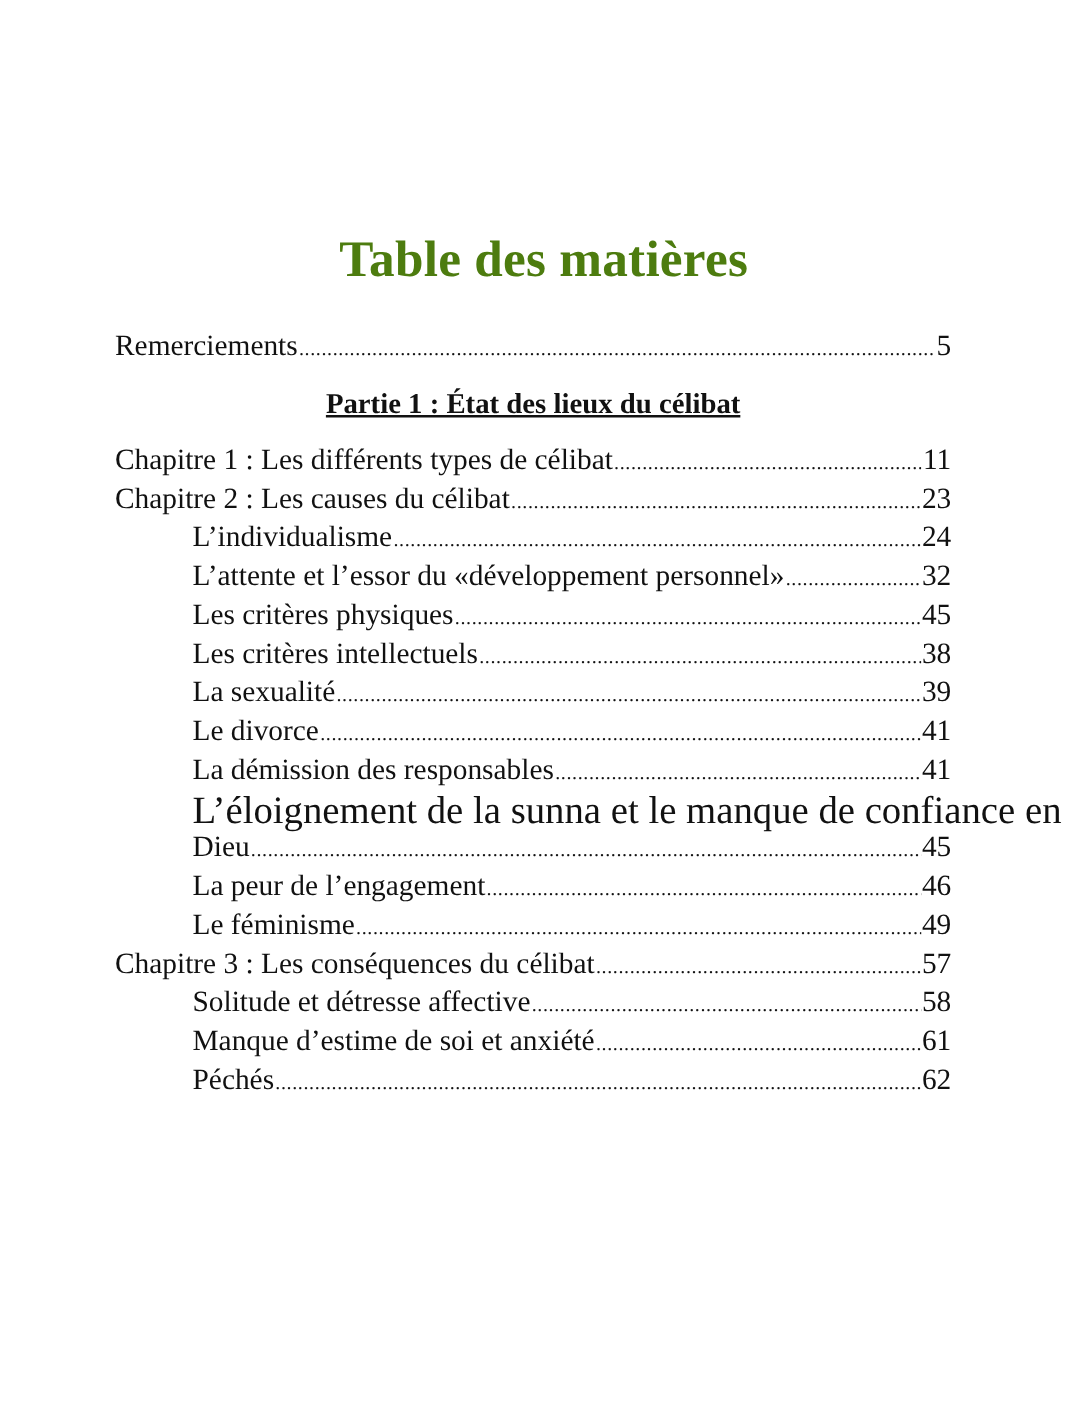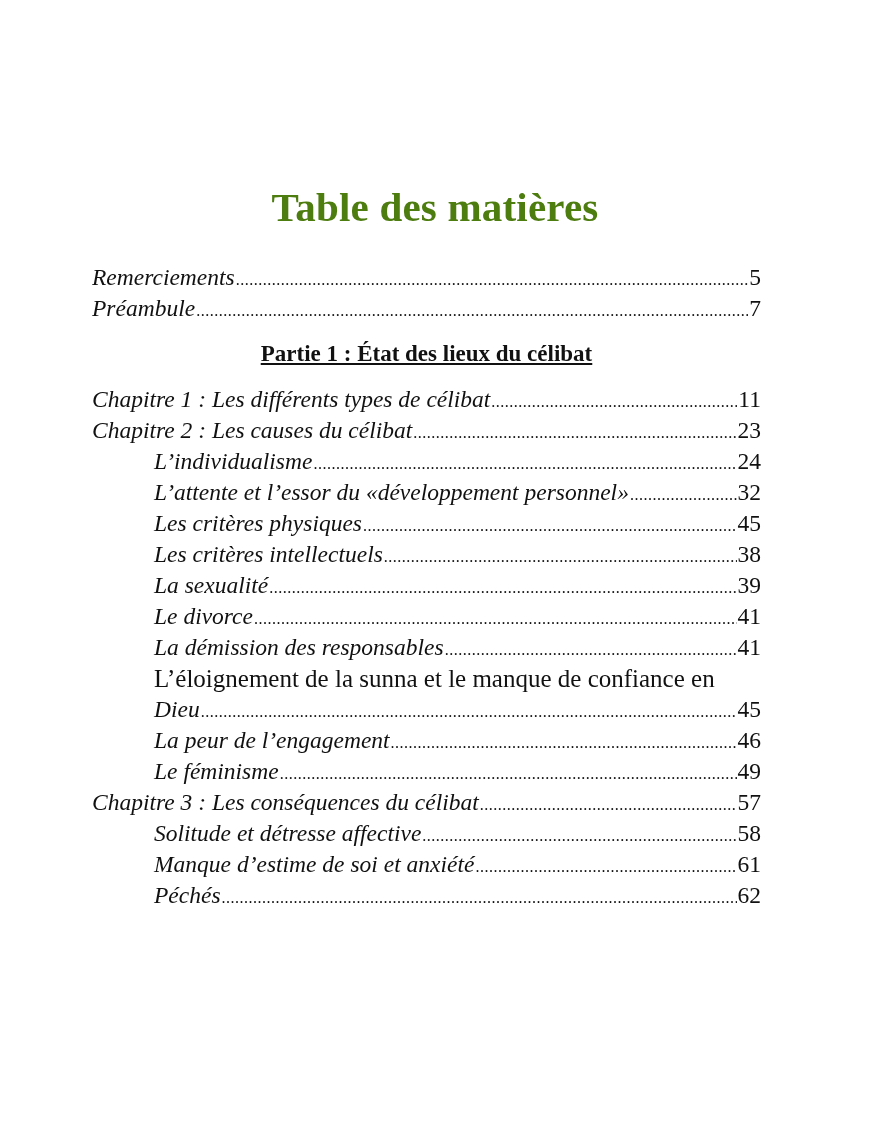--- a/index.html
+++ b/index.html
@@ -39,43 +39,43 @@
       line-height: 31px;
       font-size: 23.5px;
       white-space: nowrap;
       overflow: hidden;
     }
     .toc-entry.indent {
       padding-left: 62px;
     }
     .toc-entry .label {
       flex: 0 0 auto;
-      font-style: italic;
     }
     .toc-entry .leader {
       flex: 1 1 auto;
       overflow: hidden;
       white-space: nowrap;
       font-size: 16px;
       letter-spacing: 0.5px;
       margin: 0 1px;
     }
     .toc-entry .leader::before {
       content: "..................................................................................................................................................................................................................................................................";
     }
     .toc-entry .page {
       flex: 0 0 auto;
       text-align: right;
     }
     .toc-wrap-line {
       height: 31px;
       line-height: 31px;
-      font-size: 25px;
+      font-size: 31px;
       padding-left: 62px;
       white-space: nowrap;
+      text-align: center;
     }
     .part-heading {
       height: 56px;
       line-height: 60px;
       text-align: center;
       font-size: 23px;
       font-weight: bold;
       padding-top: 0px;
       margin-bottom: 4px;
       text-decoration: underline;
@@ -87,25 +87,20 @@
 <h1 class="page-title">Table des matières</h1>
 
 <div class="toc">
 
   <div class="toc-entry">
     <span class="label">Remerciements</span>
     <span class="leader"></span>
     <span class="page">5</span>
   </div>
 
-  <div class="toc-entry">
-    <span class="label">Préambule</span>
-    <span class="leader"></span>
-    <span class="page">7</span>
-  </div>
 
   <div class="part-heading">Partie 1 : État des lieux du célibat</div>
 
   <div class="toc-entry">
     <span class="label">Chapitre 1 : Les différents types de célibat</span>
     <span class="leader"></span>
     <span class="page">11</span>
   </div>
 
   <div class="toc-entry">

